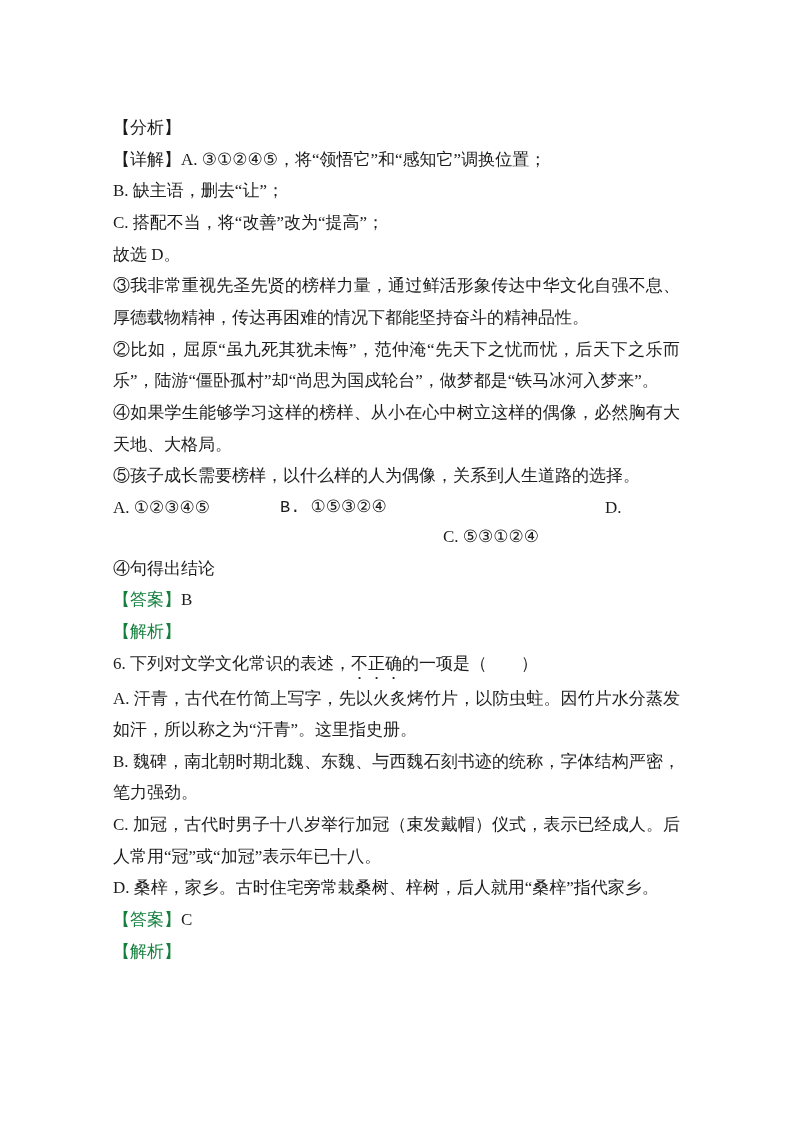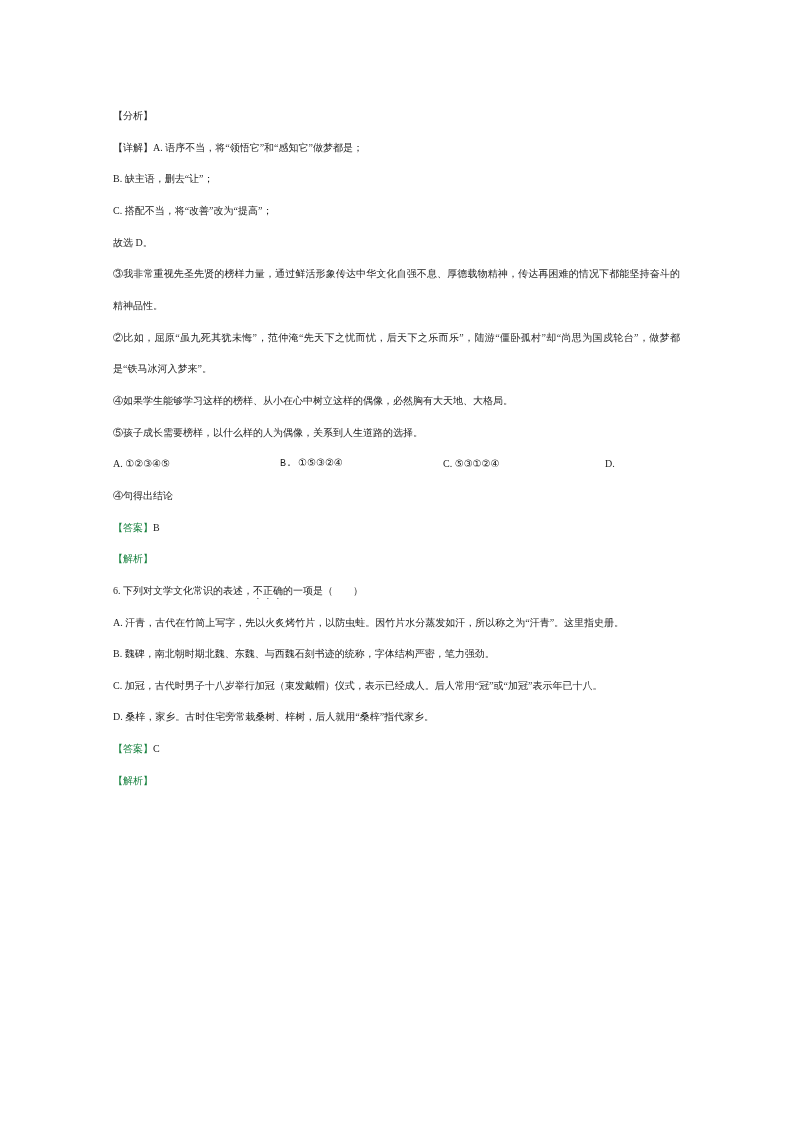--- a/index.html
+++ b/index.html
@@ -8,51 +8,51 @@
     position: relative;
     width: 793px;
     height: 1122px;
     background: #ffffff;
     overflow: hidden;
     font-family: "Liberation Serif", "DejaVu Serif", serif;
   }
   .content {
     position: absolute;
     left: 113px;
-    top: 100px;
+    top: 112px;
     width: 567px;
     color: #1c1c1c;
-    font-size: 10px;
+    font-size: 17px;
     line-height: 31.66px;
     text-align: justify;
     text-justify: inter-ideograph;
   }
   .content p { margin: 0; }
   .blue { color: #15803d; }
   .answer-line .answer-value { color: #1c1c1c; }
   .options-row { display: flex; width: 100%; }
   .options-row .cell-a { width: 167px; }
   .options-row .cell-b { width: 163px; font-family: Liberation Mono, monospace; }
-  .options-row .cell-c { width: 162px; }
+  .options-row .cell-c { width: 162px; margin-top: 29px; }
   .options-row .cell-d { flex: 1; }
   .emph {
     -webkit-text-emphasis: filled dot;
     -webkit-text-emphasis-position: under right;
     text-emphasis: filled dot;
     text-emphasis-position: under right;
   }
 </style>
 </head>
 <body>
 
 <div class="page">
   <div class="content">
 
     <p>【分析】</p>
-    <p>【详解】A. 语序不当，将“领悟它”和“感知它”做梦都是；</p>
+    <p>【详解】A. ③①②④⑤，将“领悟它”和“感知它”调换位置；</p>
     <p>B. 缺主语，删去“让”；</p>
     <p>C. 搭配不当，将“改善”改为“提高”；</p>
     <p>故选 D。</p>
 
     <p>③我非常重视先圣先贤的榜样力量，通过鲜活形象传达中华文化自强不息、厚德载物精神，传达再困难的情况下都能坚持奋斗的精神品性。</p>
     <p>②比如，屈原“虽九死其犹未悔”，范仲淹“先天下之忧而忧，后天下之乐而乐”，陆游“僵卧孤村”却“尚思为国戍轮台”，做梦都是“铁马冰河入梦来”。</p>
     <p>④如果学生能够学习这样的榜样、从小在心中树立这样的偶像，必然胸有大天地、大格局。</p>
     <p>⑤孩子成长需要榜样，以什么样的人为偶像，关系到人生道路的选择。</p>
 
     <div class="options-row">

